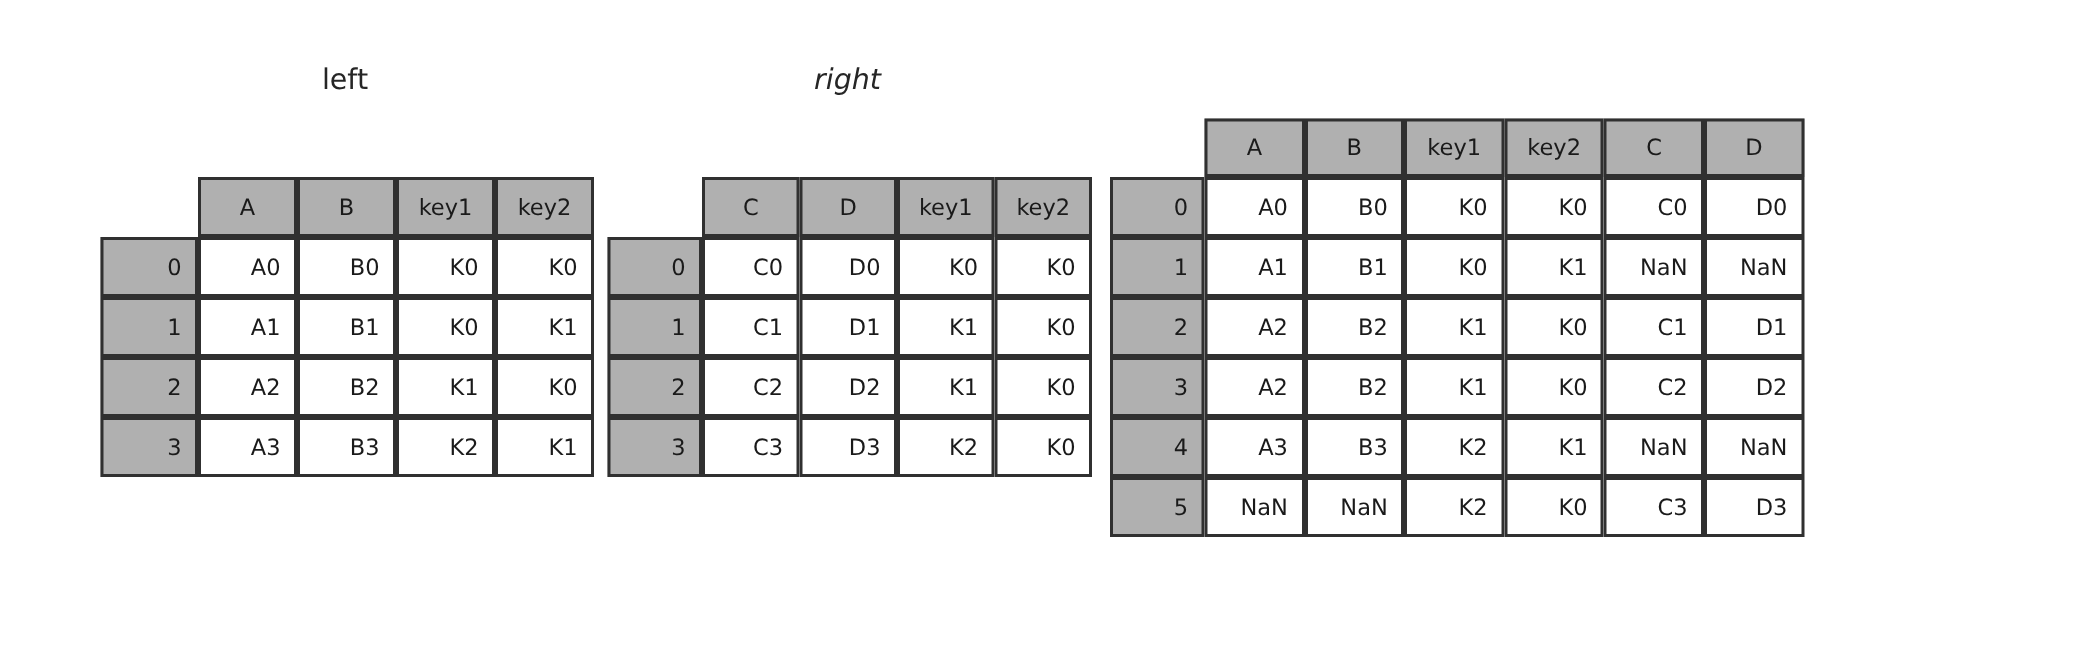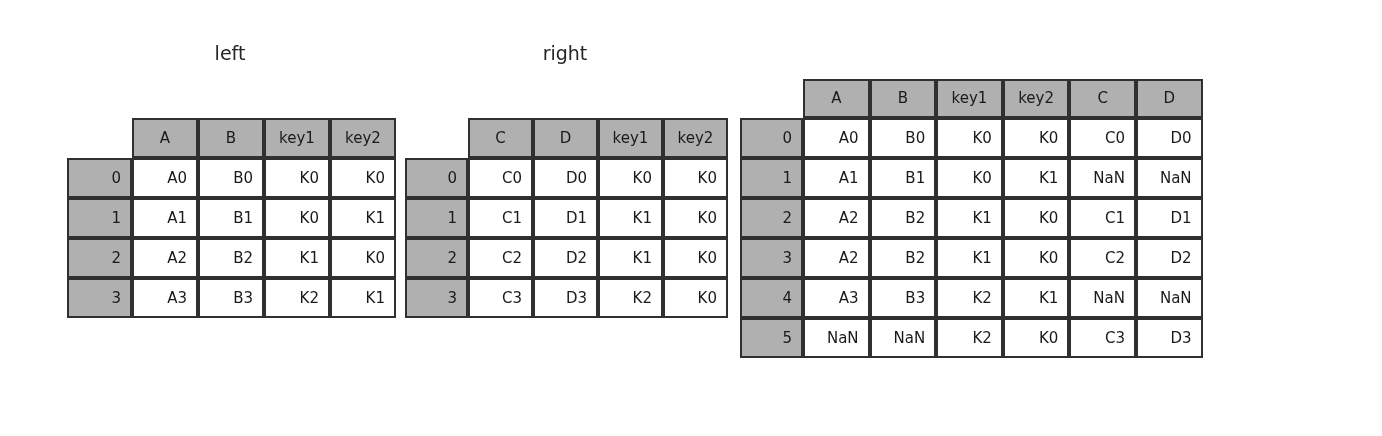--- a/index.html
+++ b/index.html
@@ -96,21 +96,21 @@
         <div class="cell data" style="left: 198px; top: 238px; width: 66px; height: 40px;">B2</div>
         <div class="cell data" style="left: 264px; top: 238px; width: 66px; height: 40px;">K1</div>
         <div class="cell data" style="left: 330px; top: 238px; width: 66px; height: 40px;">K0</div>
         <div class="cell index" style="left: 67px; top: 278px; width: 65px; height: 40px;">3</div>
         <div class="cell data" style="left: 132px; top: 278px; width: 66px; height: 40px;">A3</div>
         <div class="cell data" style="left: 198px; top: 278px; width: 66px; height: 40px;">B3</div>
         <div class="cell data" style="left: 264px; top: 278px; width: 66px; height: 40px;">K2</div>
         <div class="cell data" style="left: 330px; top: 278px; width: 66px; height: 40px;">K1</div>
       </div>
       <div class="df-block" style="left: 0px; top: 0px; width: 1382px; height: 436px;">
-        <div class="df-title" style="left: 495px; top: 42px; width: 140px;">right</div>
+        <div class="df-title" style="left: 495px; top: 42px; width: 140px; font-style: italic;">right</div>
         <div class="cell head" style="left: 468px; top: 118px; width: 65px; height: 40px;">C</div>
         <div class="cell head" style="left: 533px; top: 118px; width: 65px; height: 40px;">D</div>
         <div class="cell head" style="left: 598px; top: 118px; width: 65px; height: 40px;">key1</div>
         <div class="cell head" style="left: 663px; top: 118px; width: 65px; height: 40px;">key2</div>
         <div class="cell index" style="left: 405px; top: 158px; width: 63px; height: 40px;">0</div>
         <div class="cell data" style="left: 468px; top: 158px; width: 65px; height: 40px;">C0</div>
         <div class="cell data" style="left: 533px; top: 158px; width: 65px; height: 40px;">D0</div>
         <div class="cell data" style="left: 598px; top: 158px; width: 65px; height: 40px;">K0</div>
         <div class="cell data" style="left: 663px; top: 158px; width: 65px; height: 40px;">K0</div>
         <div class="cell index" style="left: 405px; top: 198px; width: 63px; height: 40px;">1</div>

